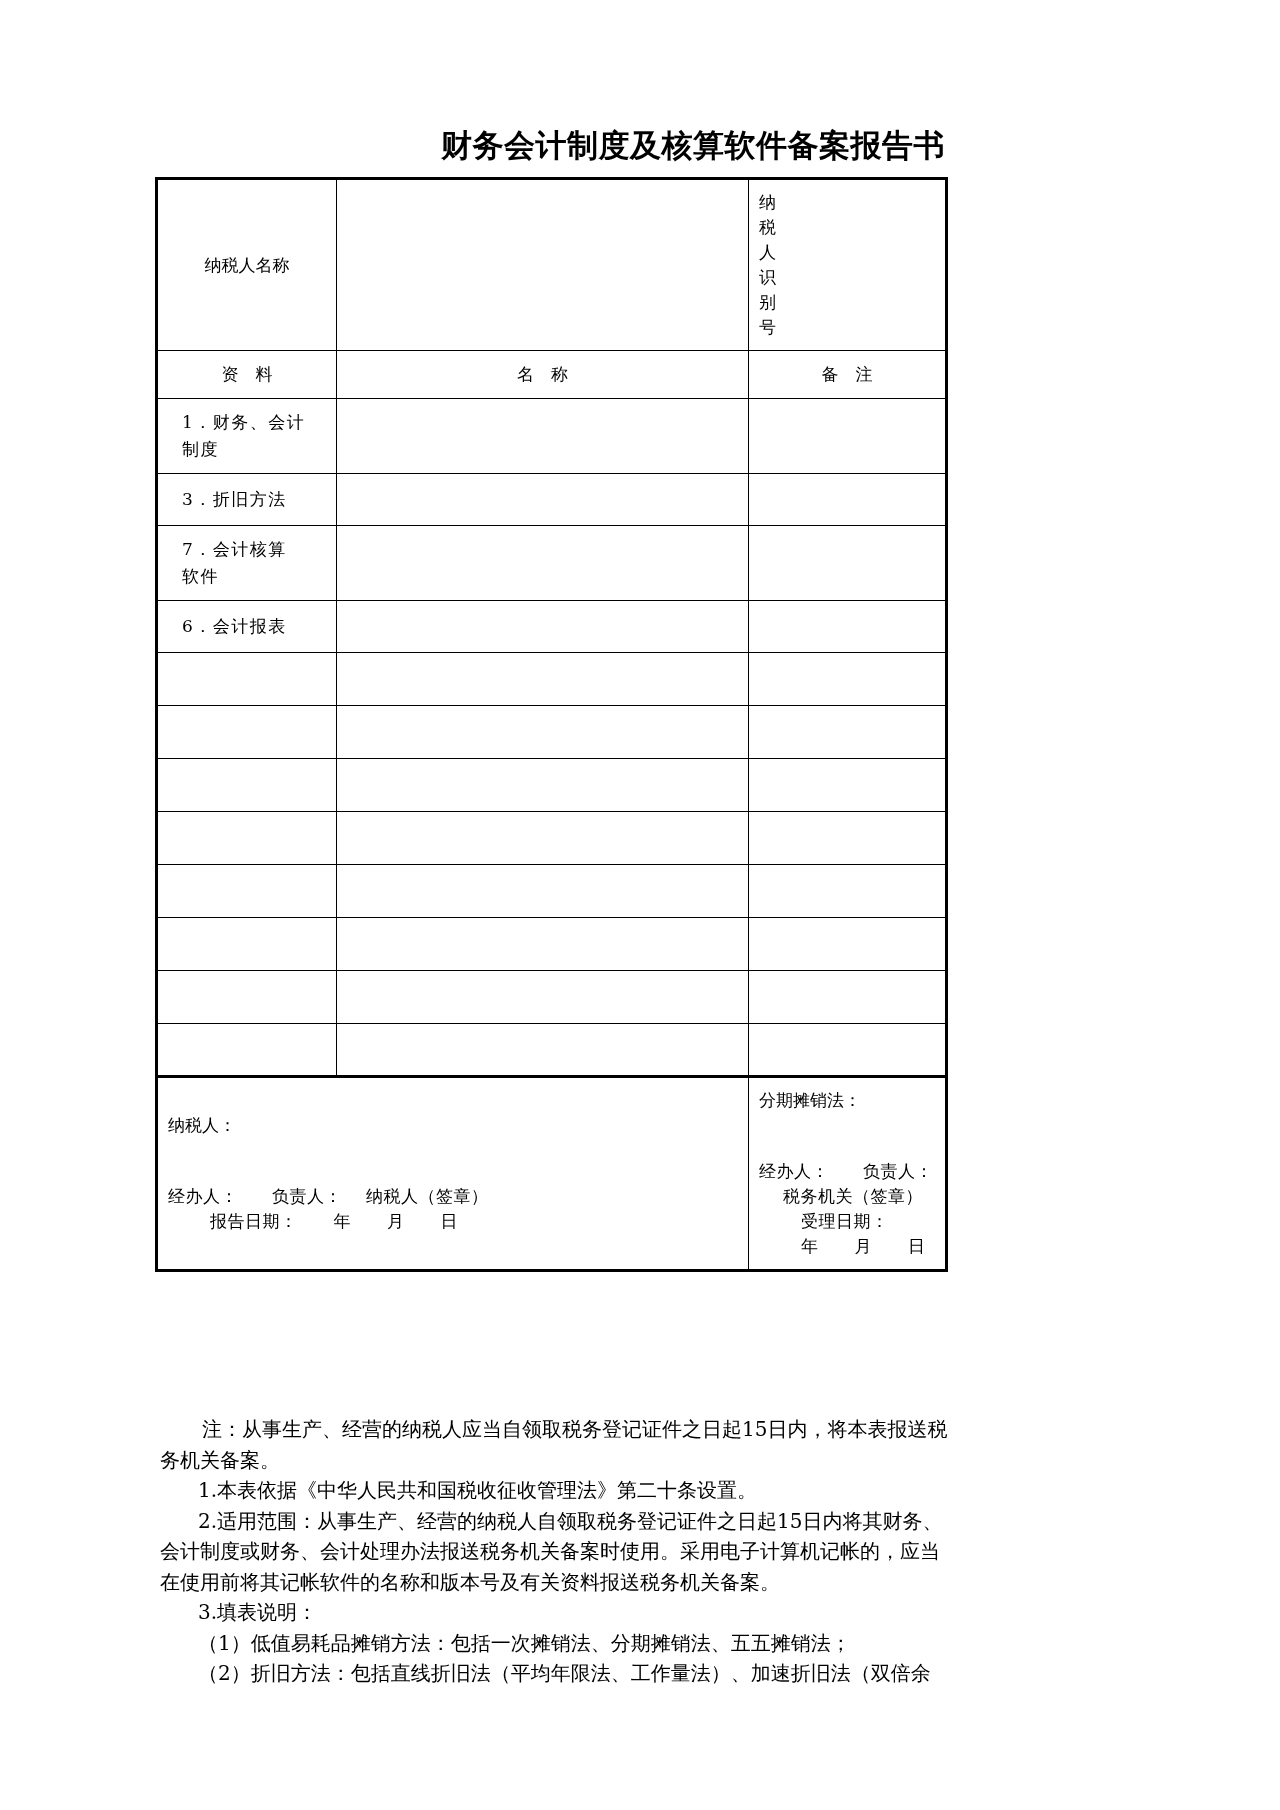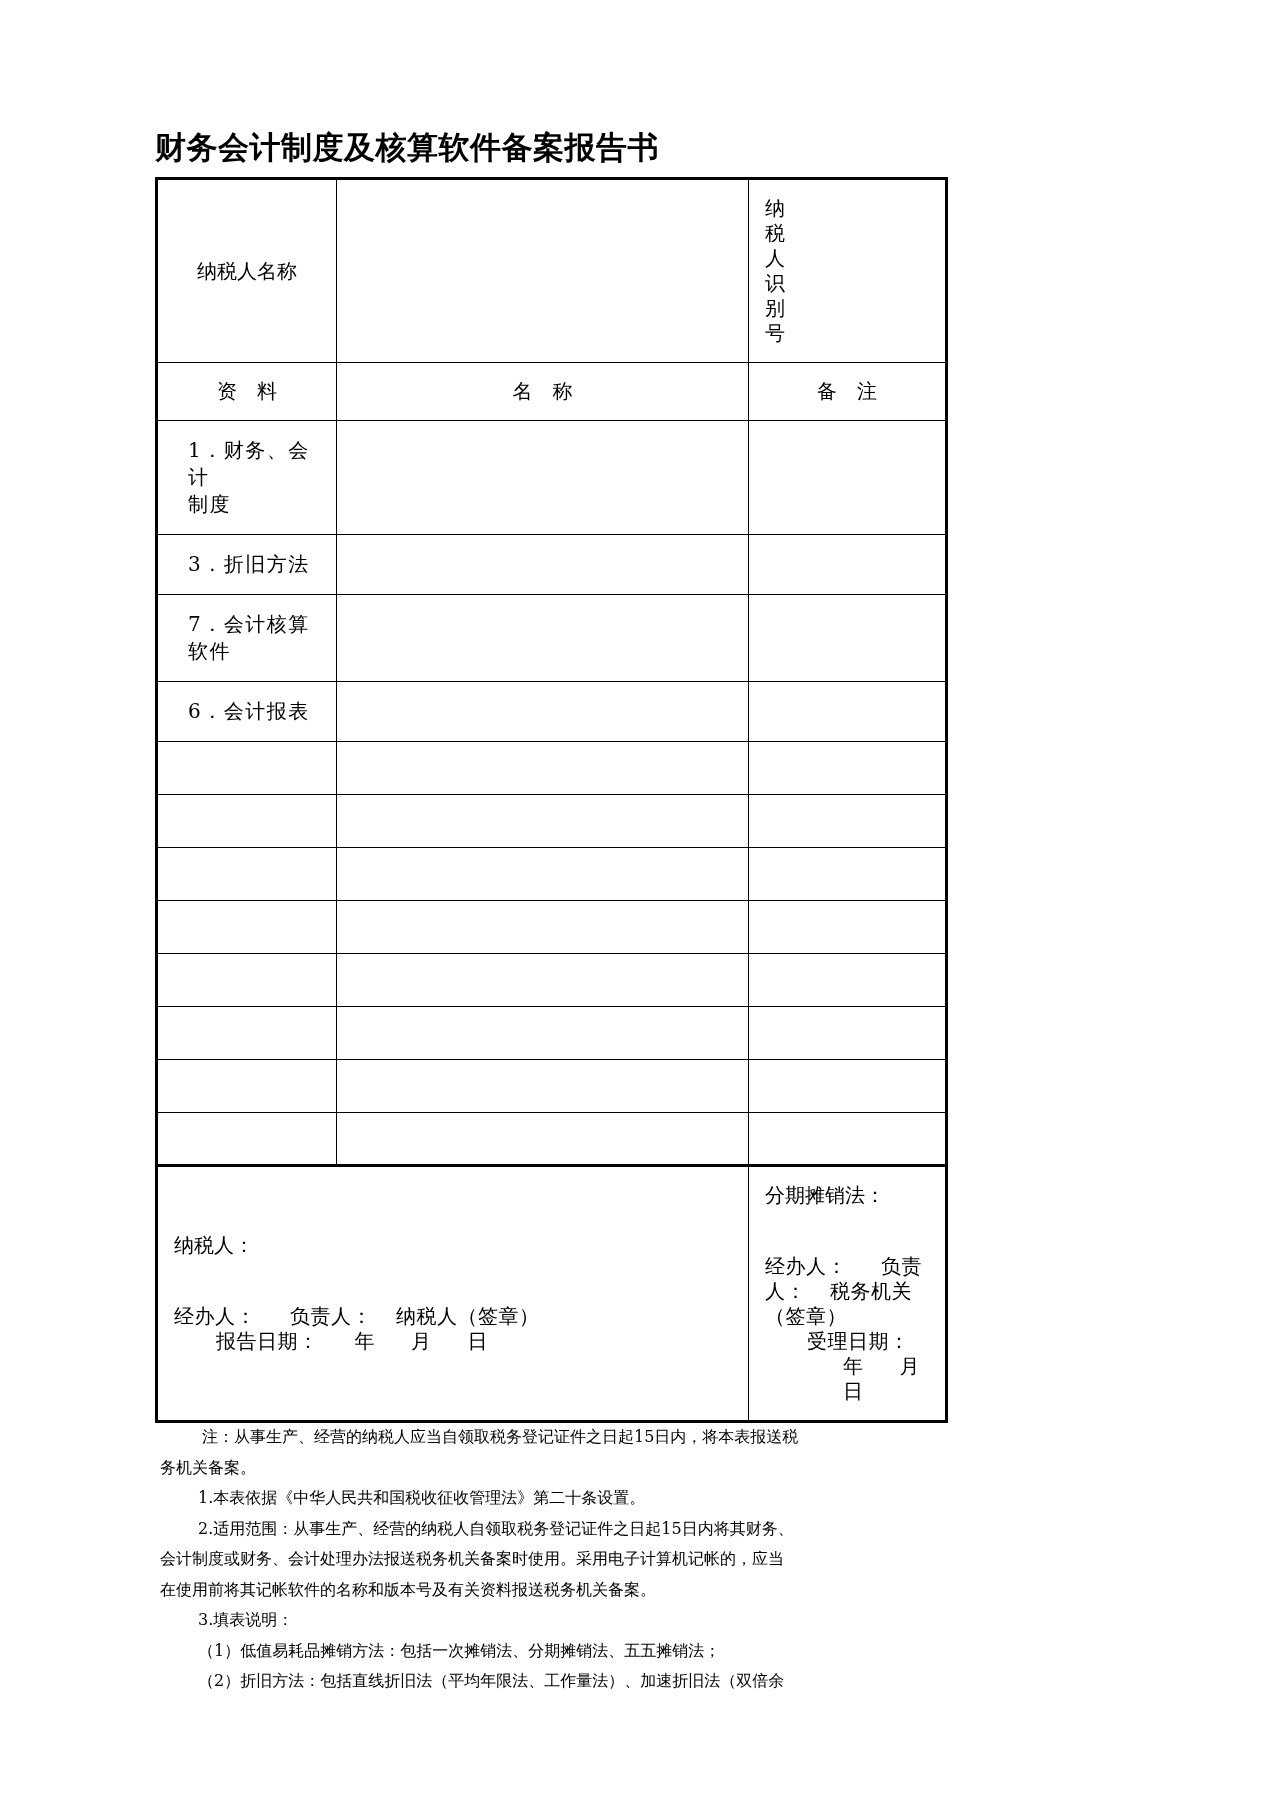--- a/index.html
+++ b/index.html
@@ -21,45 +21,45 @@
     width: 1280px;
     height: 1810px;
   }
 
   
   .doc-title {
     position: absolute;
     left: 155px;
     top: 128px;
     width: 790px;
-    text-align: left;
-    font-family: Liberation Serif, serif;
+    text-align: right;
+    font-family: Liberation Mono, monospace;
     font-weight: bold;
     font-size: 31px;
     letter-spacing: 0.5px;
     line-height: 40px;
     white-space: nowrap;
   }
 
   
   .form-table {
     position: absolute;
     left: 155px;
     top: 177px;
     width: 790px;
     border-collapse: collapse;
     border: 3px solid #000;
     table-layout: fixed;
     background: #fff;
   }
   .form-table td {
     border: 1px solid #000;
-    padding: 16px;
+    padding: 10px;
     vertical-align: middle;
-    font-size: 20px;
+    font-size: 17px;
     line-height: 25px;
   }
   .c1 { width: 180px; }
   .c2 { width: 412px; }
   .c3 { width: 0px; }
   .c4 { width: 198px; }
 
   .cell-pad {
     padding: 6px 10px;
   }
@@ -108,23 +108,22 @@
   .gap-s { display: inline-block; width: 24px; }
   .gap-d { display: inline-block; width: 36px; }
 
   
   .notes {
     position: absolute;
     left: 160px;
     top: 1414px;
     width: 800px;
     font-family: "DejaVu Serif", "Liberation Serif", serif;
-    font-size: 16px;
+    font-size: 20px;
     line-height: 30.5px;
-    margin-top: 8px;
   }
   .notes p {
     margin: 0;
     text-indent: 0;
     white-space: nowrap;
     overflow: hidden;
   }
   .indent {
     padding-left: 42px;
   }

